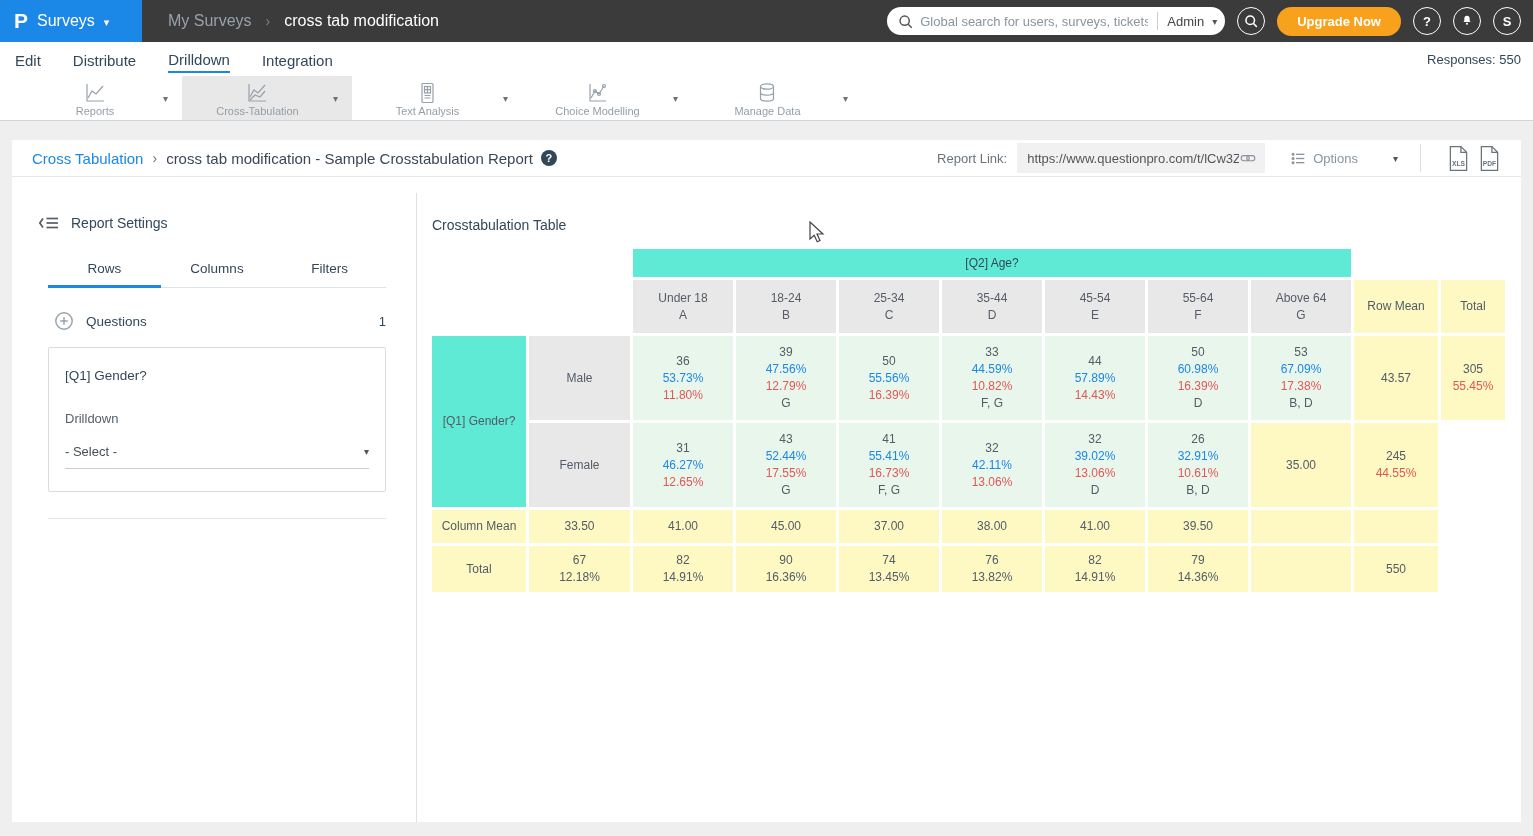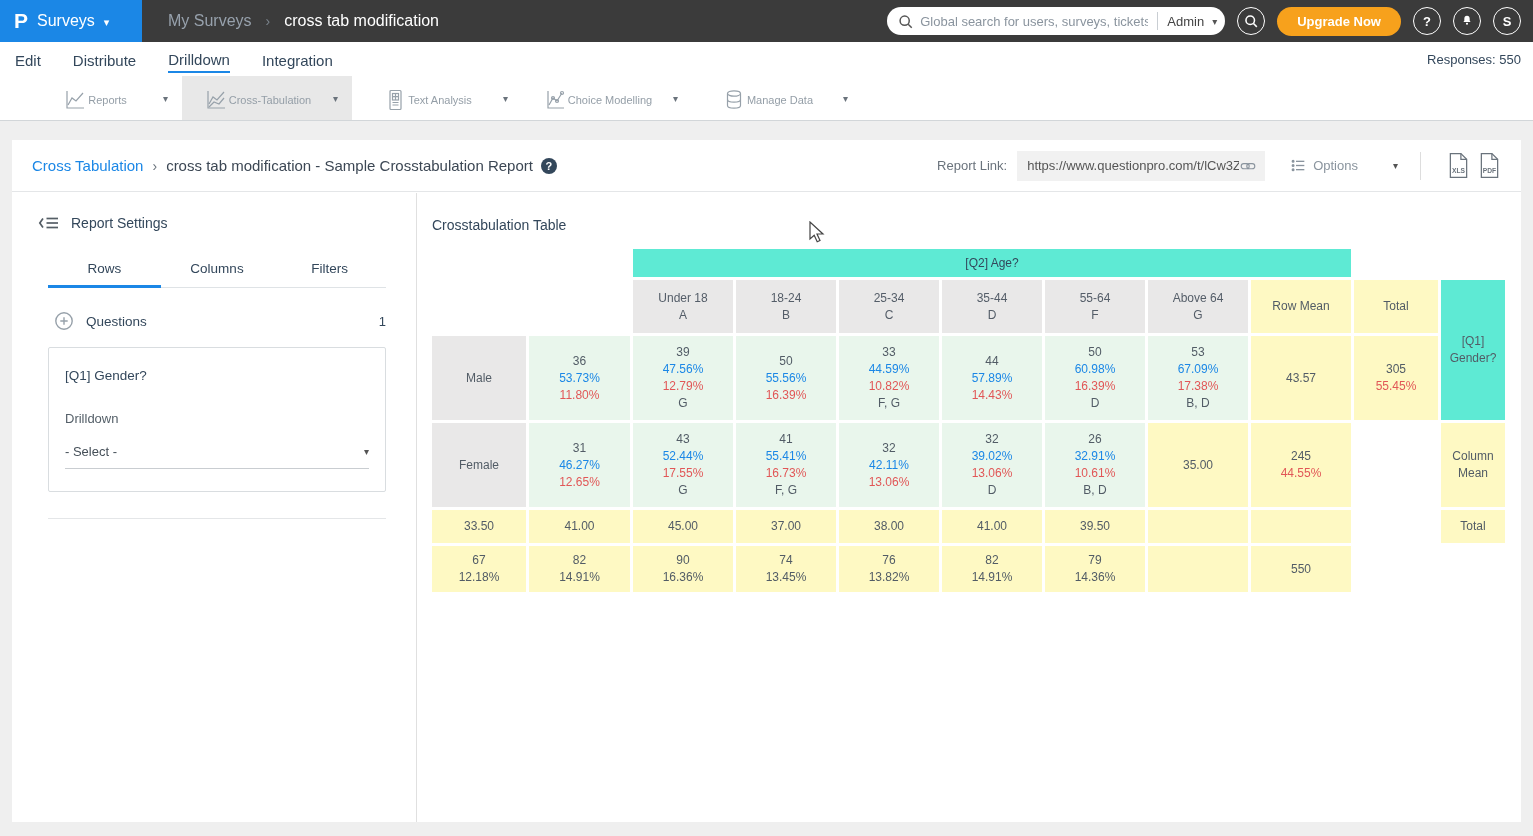--- a/index.html
+++ b/index.html
@@ -31,28 +31,28 @@
   .nav .item { font-size:15px; color:#33475b; margin-right:32px; cursor:pointer; padding:6px 0 3px; }
   .nav .item.active { border-bottom:2px solid #1b87e6; }
   .nav .spacer { flex:1; }
   .nav .responses { font-size:13px; color:#33475b; }
 
   
   .toolbar { height:45px; background:#fff; border-bottom:1px solid #d2d6d9; display:flex; align-items:stretch; padding-left:27px; }
   .tgroup { width:170px; display:flex; align-items:center; cursor:pointer; }
   .tgroup.first { width:155px; }
   .tgroup.active { background:#e8e8e8; }
-  .tgroup .stack { flex:1; display:flex; flex-direction:row; align-items:center; justify-content:center; gap:1px; padding-top:3px; }
+  .tgroup .stack { flex:1; display:flex; flex-direction:column; align-items:center; justify-content:center; gap:1px; padding-top:3px; }
   .tgroup .lbl { font-size:11px; color:#949ea7; }
   .tgroup .caret { font-size:10px; color:#6a737c; padding-right:14px; }
   .ticon { stroke:#97a1aa; fill:none; stroke-width:1.2; }
 
   
   .card { position:absolute; left:12px; right:12px; top:140px; bottom:14px; background:#fff; }
-  .card-head { height:52px; border-bottom:1px solid #e4e6e8; display:flex; align-items:center; padding:0 20px; }
+  .card-head { height:37px; border-bottom:1px solid #e4e6e8; display:flex; align-items:center; padding:0 20px; }
   .bc-link { color:#1b87e6; font-size:15px; cursor:pointer; }
   .bc-sep { color:#6a737c; font-size:14px; margin:0 9px; }
   .bc-title { color:#3c4754; font-size:15px; }
   .helpdot { width:16px; height:16px; border-radius:50%; background:#33475b; color:#fff; font-size:11px; font-weight:bold; display:inline-flex; align-items:center; justify-content:center; margin-left:8px; cursor:pointer; }
   .head-right { margin-left:auto; display:flex; align-items:center; }
   .rl-label { font-size:13px; color:#6a737c; margin-right:10px; }
   .rl-box { width:248px; height:30px; background:#f1f1f1; border:none; display:flex; align-items:center; padding:0 8px 0 10px; }
   .rl-box input { border:none; outline:none; background:transparent; flex:1; font-size:13px; color:#555; font-family:"Liberation Sans",sans-serif; }
   .opt { display:flex; align-items:center; gap:7px; margin-left:26px; cursor:pointer; }
   .opt .txt { font-size:13px; color:#8a949e; }
@@ -327,20 +327,24 @@
           </div>
         <div class="xc bg-gray hcell">
             <span>25-34</span>
             <span>C</span>
           </div>
         <div class="xc bg-gray hcell">
             <span>35-44</span>
             <span>D</span>
           </div>
         <div class="xc bg-gray hcell">
+            <span>45-54</span>
+            <span>E</span>
+          </div>
+        <div class="xc bg-gray hcell">
             <span>55-64</span>
             <span>F</span>
           </div>
         <div class="xc bg-gray hcell">
             <span>Above 64</span>
             <span>G</span>
           </div>
         <div class="xc bg-lblue">Row Mean</div>
         <div class="xc bg-lblue">Total</div>
 

